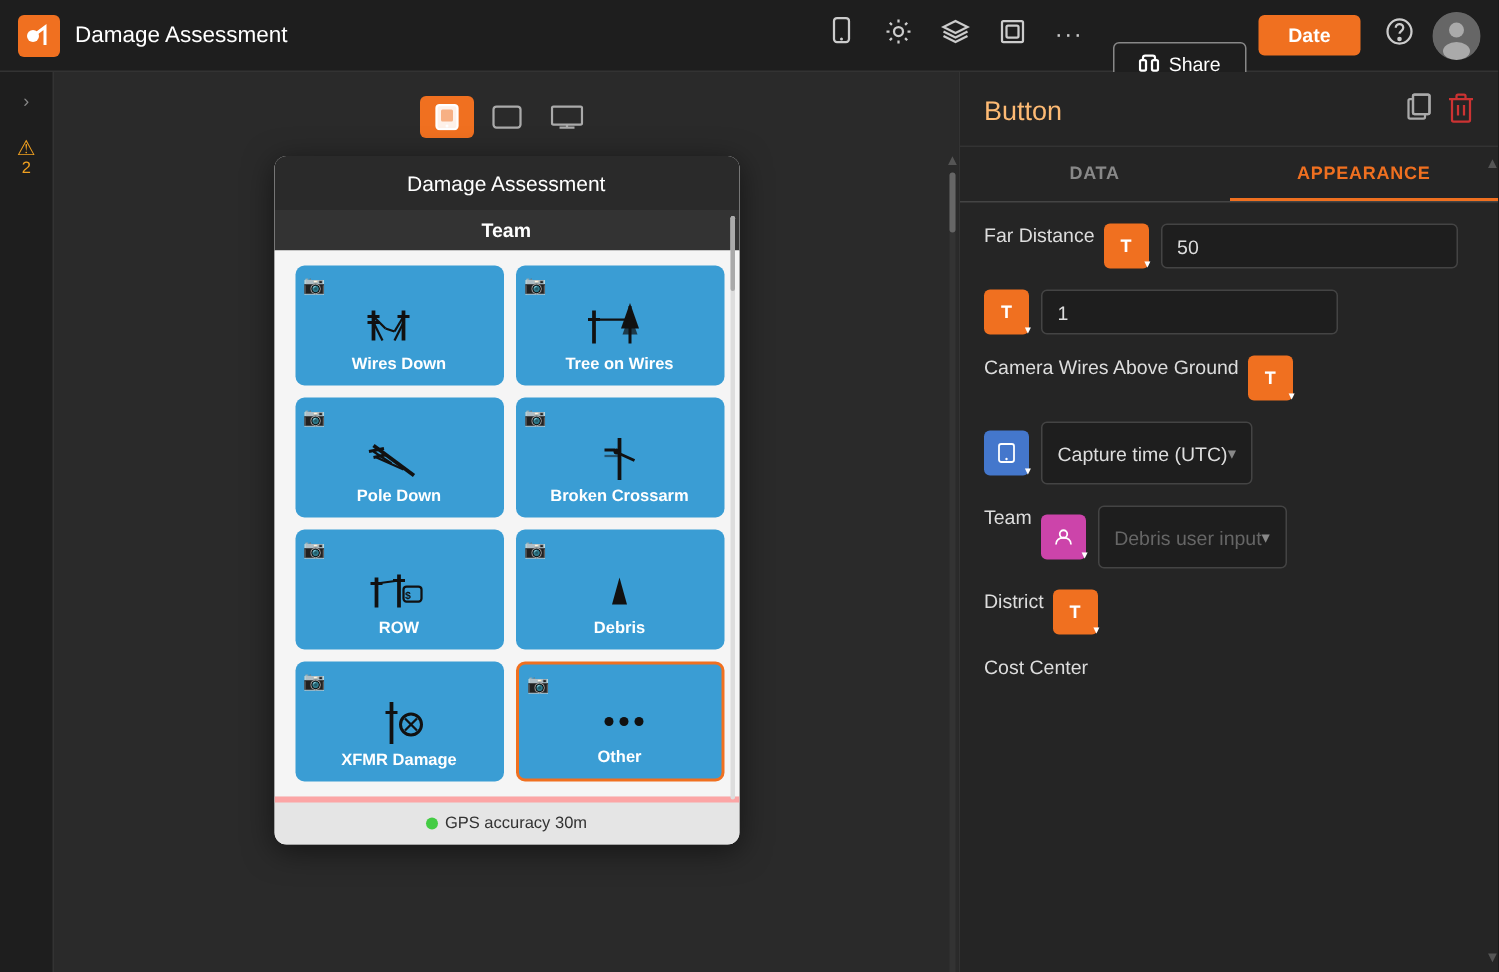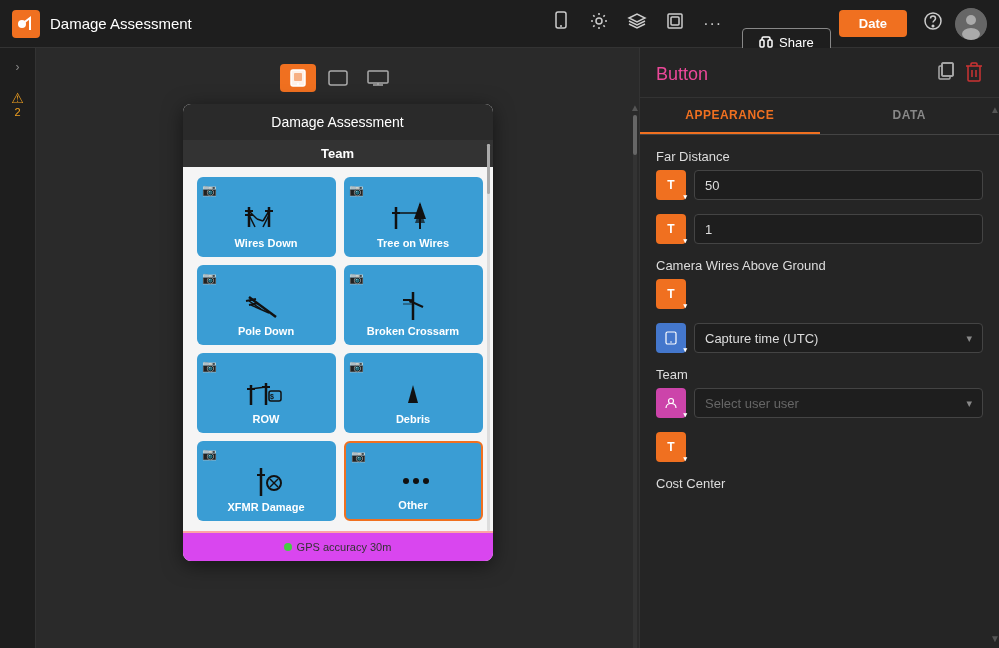--- a/index.html
+++ b/index.html
@@ -216,26 +216,26 @@
       font-size: 12px;
       color: #fff;
     }
     .category-card .card-label {
       font-size: 11px;
       color: #fff;
       font-weight: 600;
       text-align: center;
     }
     .phone-footer {
-      background: #d946ef;
+      background: #e5e5e5;
       text-align: center;
       padding: 8px;
       font-size: 11px;
       color: #333;
-      border-top: 2px solid #fca5a5;
+      border-top: 4px solid #fca5a5;
       display: flex;
       align-items: center;
       justify-content: center;
       gap: 5px;
     }
     .gps-dot {
       width: 8px;
       height: 8px;
       border-radius: 50%;
       background: #4c4;
@@ -252,21 +252,21 @@
       overflow: hidden;
     }
     .right-panel-header {
       display: flex;
       align-items: center;
       justify-content: space-between;
       padding: 14px 16px 10px;
       border-bottom: 1px solid #333;
     }
     .right-panel-title {
-      color: #ec4899;
+      color: #fdba74;
       font-size: 18px;
       font-weight: 400;
     }
     .right-panel-actions {
       display: flex;
       gap: 10px;
     }
     .panel-action-btn {
       color: #ccc;
       font-size: 18px;
@@ -313,21 +313,21 @@
     .panel-content::-webkit-scrollbar-track {
       background: #1e1e1e;
     }
     .panel-content::-webkit-scrollbar-thumb {
       background: #555;
       border-radius: 3px;
     }
 
     .field-group {
       display: flex;
-      flex-direction: column;
+      flex-direction: row;
       gap: 6px;
     }
     .field-label {
       color: #ddd;
       font-size: 13px;
       font-weight: 500;
     }
     .field-row {
       display: flex;
       align-items: center;
@@ -371,21 +371,21 @@
       height: 30px;
     }
     .field-select {
       flex: 1;
       background: #1e1e1e;
       border: 1px solid #444;
       border-radius: 4px;
       color: #ddd;
       font-size: 13px;
       padding: 5px 10px;
-      height: 30px;
+      height: 42px;
       display: flex;
       align-items: center;
       justify-content: space-between;
       cursor: pointer;
     }
     .field-select .placeholder {
       color: #666;
     }
     .field-select .chevron {
       color: #888;
@@ -712,22 +712,22 @@
               <path d="M3 4v14a1 1 0 001 1h10a1 1 0 001-1V4"></path>
               <path d="M6 4V2a1 1 0 011-1h4a1 1 0 011 1v2"></path>
               <line x1="7" y1="8" x2="7" y2="15"></line>
               <line x1="11" y1="8" x2="11" y2="15"></line>
             </svg>
         </span>
       </div>
     </div>
 
     <div class="panel-tabs">
+      <div class="panel-tab">DATA</div>
       <div class="panel-tab active">APPEARANCE</div>
-      <div class="panel-tab">DATA</div>
     </div>
 
     <div class="panel-content">
 
       <div class="field-group">
         <div class="field-label">Far Distance</div>
         <div class="field-row">
           <div class="field-type-btn">
             <span>T</span>
             <span class="chevron-down">▾</span>
@@ -776,27 +776,28 @@
         <div class="field-label">Team</div>
         <div class="field-row">
           <div class="field-type-btn field-type-btn-pink">
             <svg width="14" height="14" viewBox="0 0 14 14" fill="none">
                 <circle cx="7" cy="5" r="2.5" stroke="#fff" stroke-width="1.2" fill="none"></circle>
                 <path d="M2 12c0-2.8 2.2-4.5 5-4.5s5 1.7 5 4.5" stroke="#fff" stroke-width="1.2"></path>
               </svg>
             <span class="chevron-down">▾</span>
           </div>
           <div class="field-select">
-            <span class="placeholder">Select user user</span>
+            <span class="placeholder">Debris user input</span>
             <span class="chevron">▾</span>
           </div>
         </div>
       </div>
 
       <div class="field-group">
+        <div class="field-label">District</div>
         <div class="field-row">
           <div class="field-type-btn">
             <span>T</span>
             <span class="chevron-down">▾</span>
           </div>
         </div>
       </div>
 
       <div class="field-group">
         <div class="field-label">Cost Center</div>

